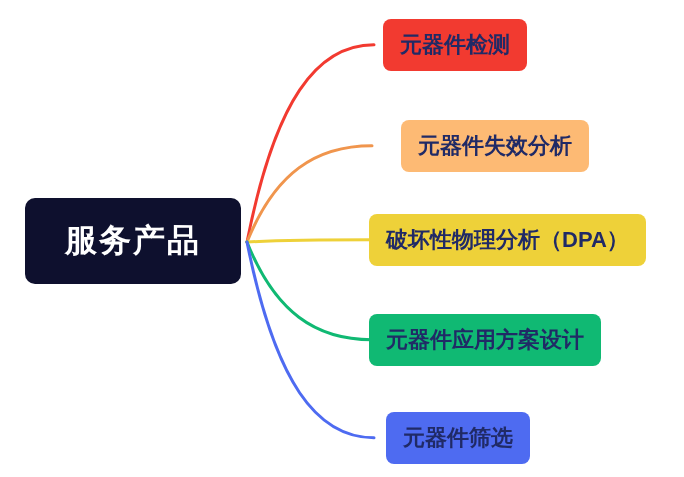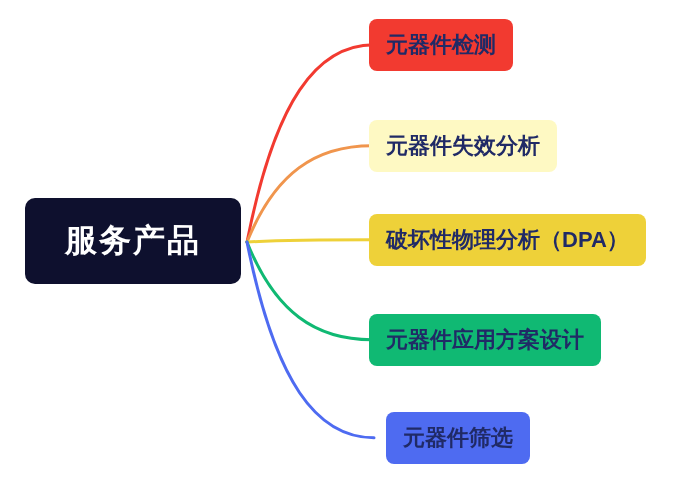--- a/index.html
+++ b/index.html
@@ -41,21 +41,21 @@
     position: absolute;
     font-size: 22px;
     font-weight: bold;
     color: #202a66;
     padding: 12px 17px;
     border-radius: 8px;
     white-space: nowrap;
     line-height: 1.25;
     cursor: pointer;
   }
-  .n1 { left: 369px; top: 19px; }
+  .n1 { left: 383px; top: 19px; }
   .n2 { left: 369px; top: 120px; }
   .n3 { left: 369px; top: 214px; }
   .n4 { left: 369px; top: 314px; font-family: Liberation Serif, serif; }
   .n5 { left: 371px; top: 412px; }
 </style>
 </head>
 <body>
 
 <div class="canvas">
 
@@ -68,21 +68,21 @@
     </svg>
 
   <div class="root-node" style="background: rgb(14, 16, 46); color: rgb(255, 255, 255);">
     <span>服务产品</span>
   </div>
 
   <div class="node n1" style="background: rgb(242, 58, 48); color: rgb(32, 42, 102);">
     <span>元器件检测</span>
   </div>
 
-  <div class="node n2" style="background: #fef9c3; color: rgb(32, 42, 102);">
+  <div class="node n2" style="background: #fdba74; color: rgb(32, 42, 102); margin-left: 32px;">
     <span>元器件失效分析</span>
   </div>
 
   <div class="node n3" style="background: rgb(238, 209, 57); color: rgb(32, 42, 102);">
     <span>破坏性物理分析（DPA）</span>
   </div>
 
   <div class="node n4" style="background: rgb(16, 185, 115); color: rgb(32, 42, 102);">
     <span>元器件应用方案设计</span>
   </div>

